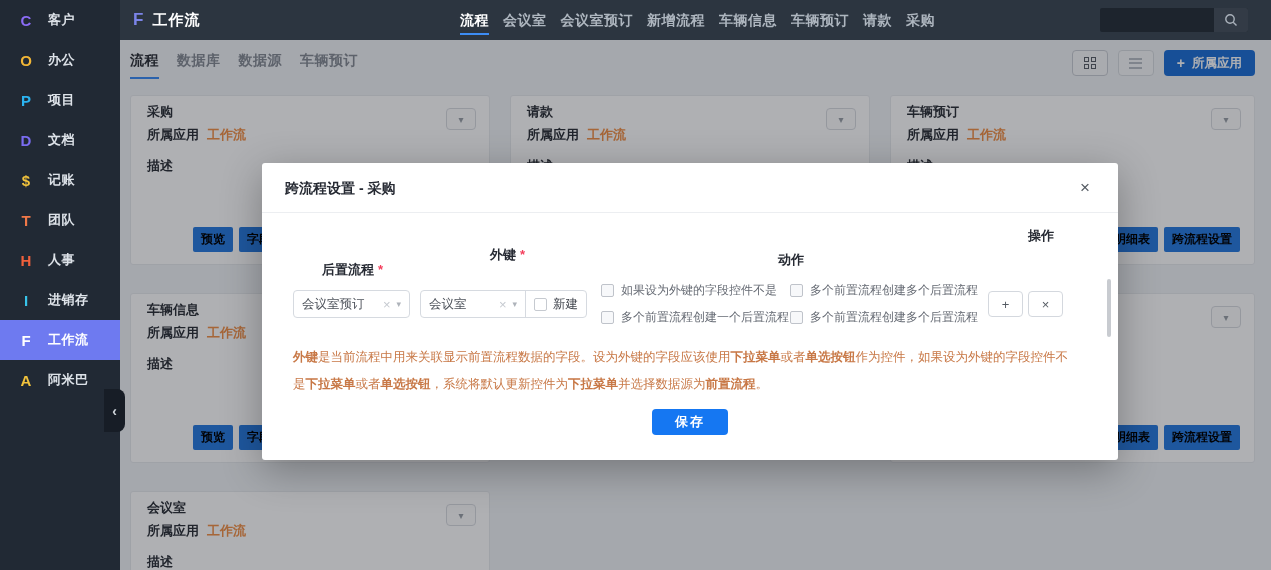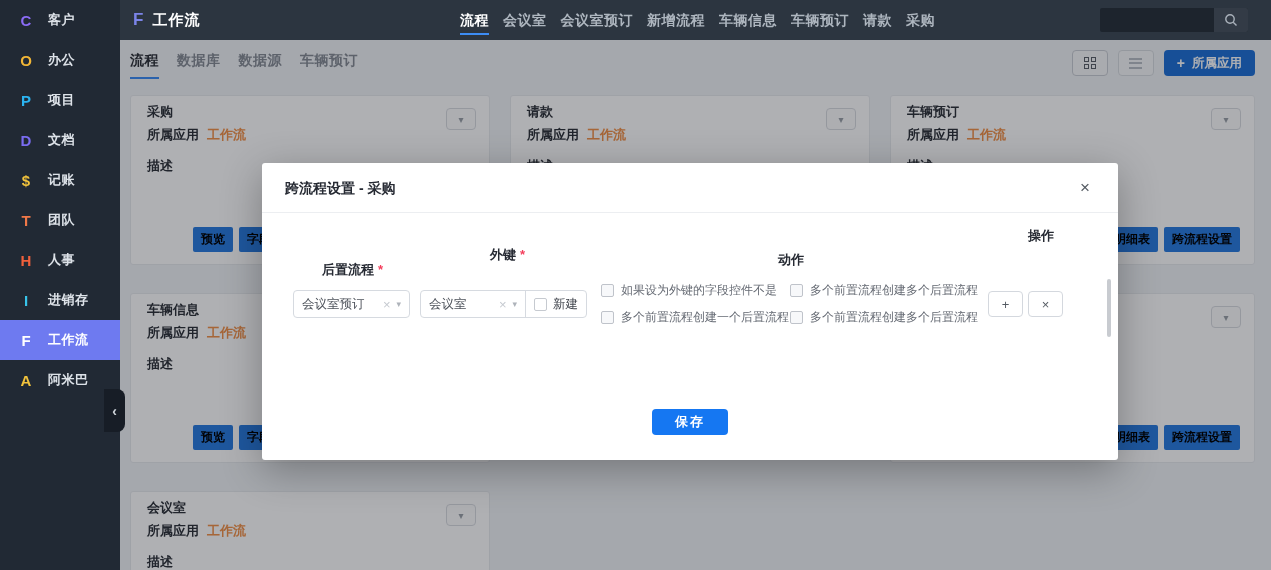--- a/index.html
+++ b/index.html
@@ -312,18 +312,19 @@
         </div>
       </div>
 
       <div class="op-btns">
         <span class="op-btn">+</span>
         <span class="op-btn">×</span>
       </div>
 
       <span class="m-scrollbar"></span>
 
+      <p class="notice"><b>外键</b><span>是当前流程中用来关联显示前置流程数据的字段。设为外键的字段应该使用</span><b>下拉菜单</b><span>或者</span><b>单选按钮</b><span>作为控件，如果设为外键的字段控件不是</span><b>下拉菜单</b><span>或者</span><b>单选按钮</b><span>，系统将默认更新控件为</span><b>下拉菜单</b><span>并选择数据源为</span><b>前置流程</b><span>。</span></p>
 
       <span class="save-btn">保存</span>
     </div>
 
   </main>
 </div>
 
 </body></html>

